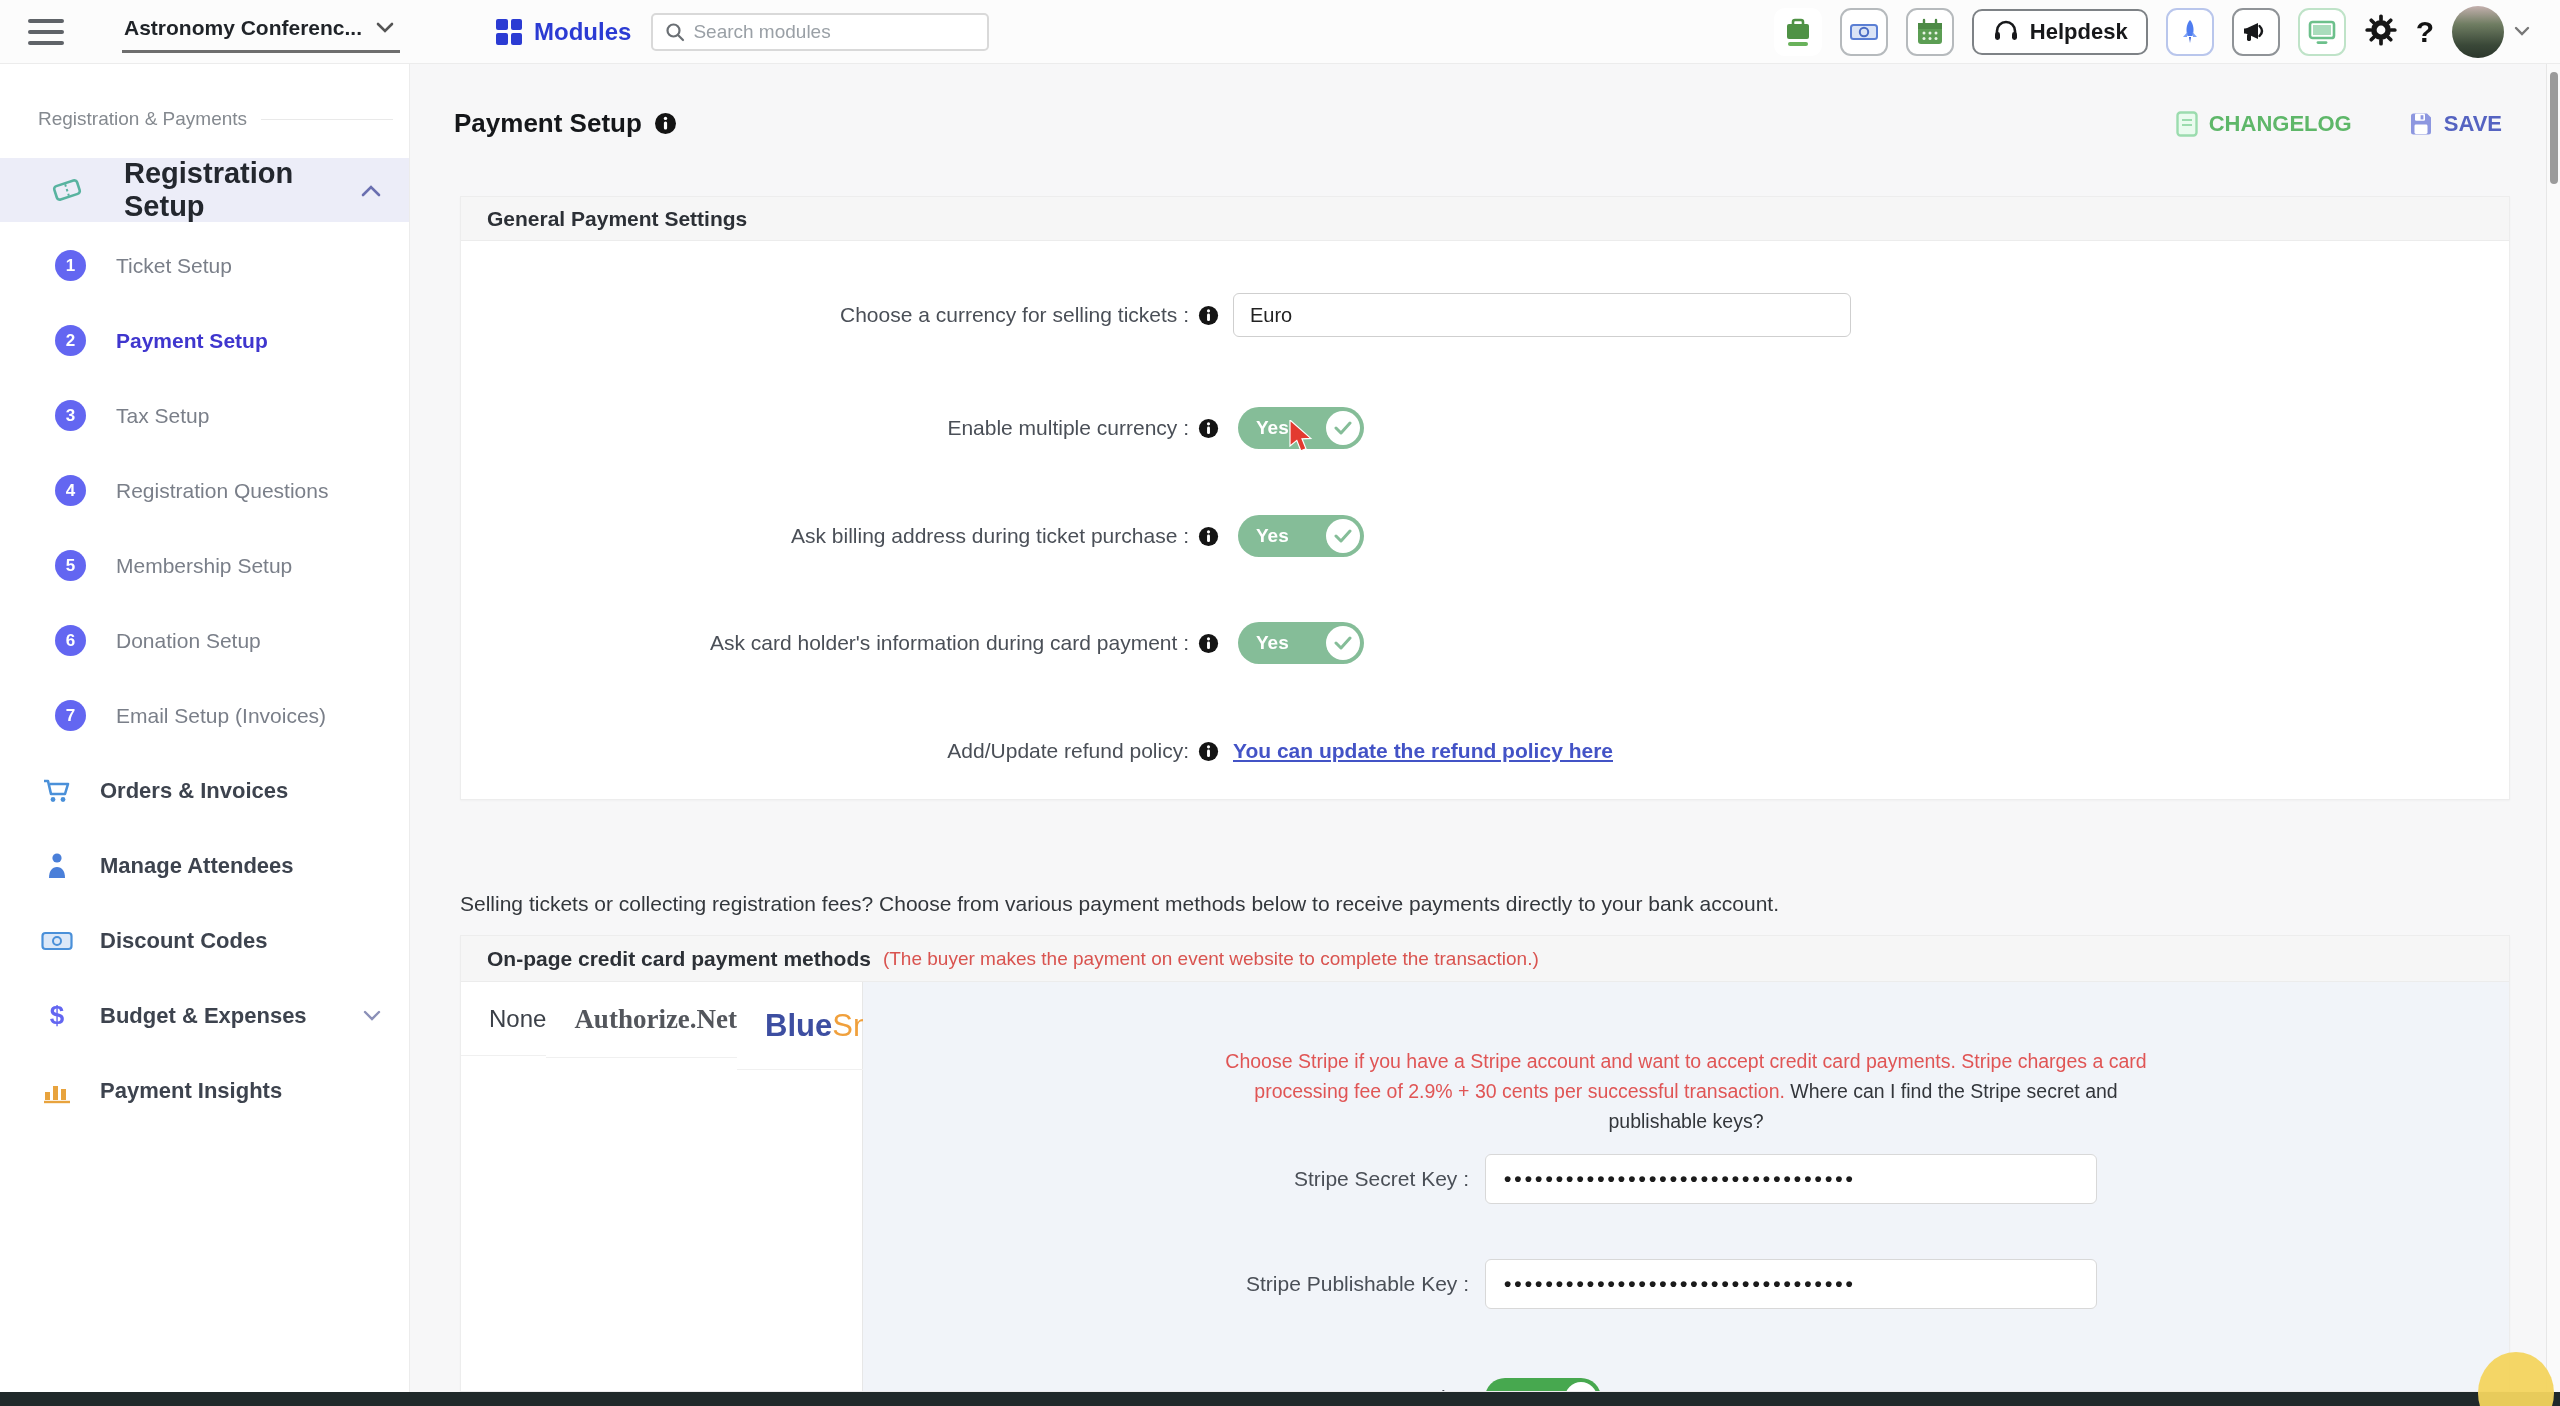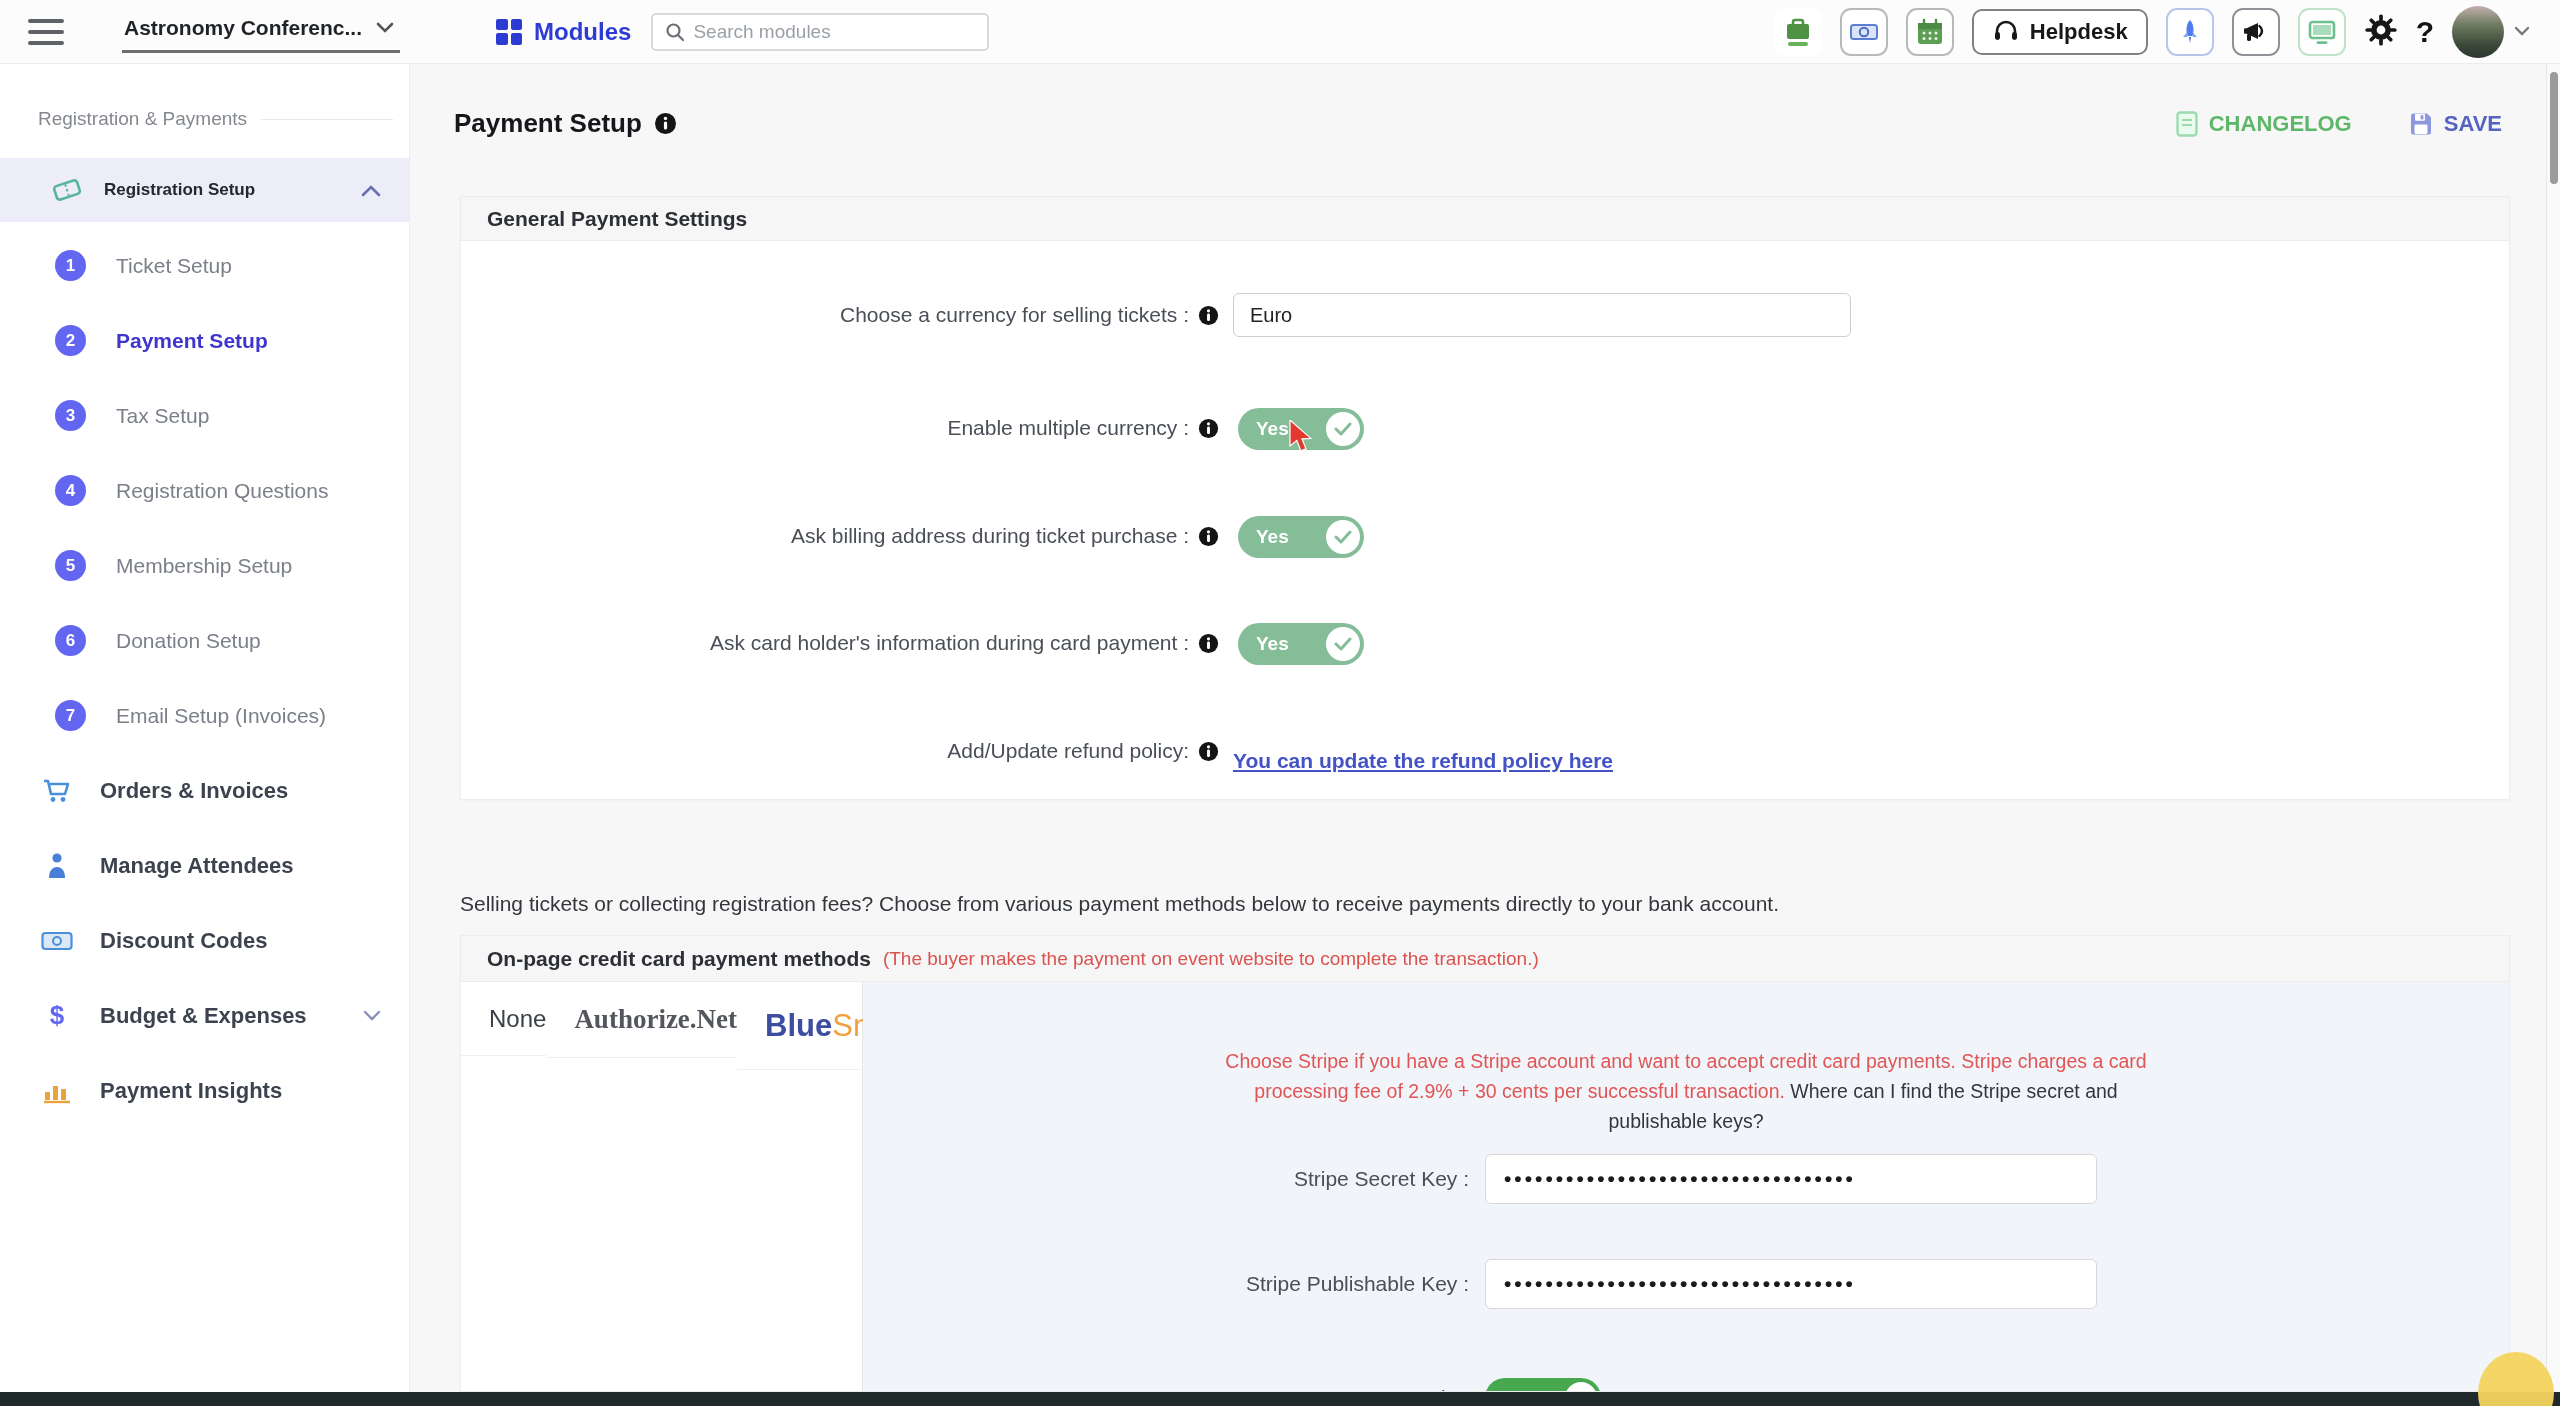--- a/index.html
+++ b/index.html
@@ -38,21 +38,21 @@
             background:linear-gradient(180deg,#c4b0ae 0%,#6f7d62 35%,#3a4838 75%,#2c372c 100%); }
 
   
   .sidebar { position:absolute; left:0; top:64px; width:410px; bottom:14px; background:#fff;
              border-right:1px solid #ececec; z-index:10; overflow:hidden; }
   .side-section { margin-top:44px; display:flex; align-items:center; padding-left:38px; }
   .side-section .sec-label { font-size:19px; color:#84898f; white-space:nowrap; }
   .side-section .sec-line { flex:1; height:1px; background:#e9e9e9; margin:0 16px 0 14px; }
   .group-head { margin-top:28px; height:64px; background:#ecedf8; display:flex; align-items:center;
                 padding:0 28px 0 52px; cursor:pointer; }
-  .group-head .grp-label { margin-left:22px; font-size:17px; font-weight:700; color:#23272e; flex:1; }
+  .group-head .grp-label { margin-left:42px; font-size:29px; font-weight:700; color:#23272e; flex:1; }
   .steps { margin-top:6px; }
   .step { height:75px; display:flex; align-items:center; padding-left:55px; cursor:pointer; }
   .step .num { width:31px; height:31px; border-radius:50%; background:#6366f1; color:#fff; font-size:17px;
                font-weight:700; display:flex; align-items:center; justify-content:center; flex:0 0 31px; }
   .step .step-label { margin-left:30px; font-size:21px; color:#7a7f89; }
   .step.active .step-label { color:#3f36ce; font-weight:700; }
   .nav-item { height:75px; display:flex; align-items:center; padding:0 28px 0 40px; cursor:pointer; }
   .nav-item .nav-ic { width:34px; display:flex; justify-content:center; }
   .nav-item .nav-label { margin-left:26px; font-size:22px; font-weight:700; color:#3d434e; flex:1; }
   .dollar-glyph { font-size:26px; font-weight:700; color:#6366f1; }
@@ -68,21 +68,21 @@
 
   .card { position:absolute; background:#fff; border:1px solid #ededed; box-shadow:0 1px 2px rgba(0,0,0,.03); }
   .card1 { left:50px; top:132px; width:2050px; height:604px; }
   .card-strip { height:44px; background:#f6f6f6; border-bottom:1px solid #ececec; display:flex; align-items:center; padding-left:26px; }
   .strip-title { font-size:21px; font-weight:700; color:#2c3036; }
   .strip-note { margin-left:12px; font-size:19px; color:#d9534f; }
 
   .form-row { position:absolute; left:0; right:0; height:44px; display:flex; align-items:center; }
   .lbl-col { position:absolute; left:0; width:758px; display:flex; justify-content:flex-end; align-items:center; gap:9px; height:44px; }
   .f-label { font-size:21px; color:#4a4f57; white-space:nowrap; }
-  .ctl-col { position:absolute; left:772px; display:flex; align-items:flex-end; height:44px; }
+  .ctl-col { position:absolute; left:772px; display:flex; align-items:center; height:44px; }
   .txt-input { width:618px; height:44px; border:1.5px solid #cfcfcf; border-radius:6px; background:#fff;
                font-size:20px; color:#222; padding:0 16px; outline:none; font-family:inherit; }
 
   .toggle { width:126px; height:42px; border-radius:21px; background:#85bd98; position:relative; cursor:pointer;
             display:flex; align-items:center; }
   .toggle .t-label { color:#fff; font-weight:700; font-size:19px; margin-left:18px; }
   .toggle .knob { position:absolute; right:4px; top:4px; width:34px; height:34px; background:#fff; border-radius:50%;
                   display:flex; align-items:center; justify-content:center; }
   .toggle-sm { width:116px; height:40px; border-radius:20px; background:#47a84f; position:relative; cursor:pointer;
                display:flex; align-items:center; }

